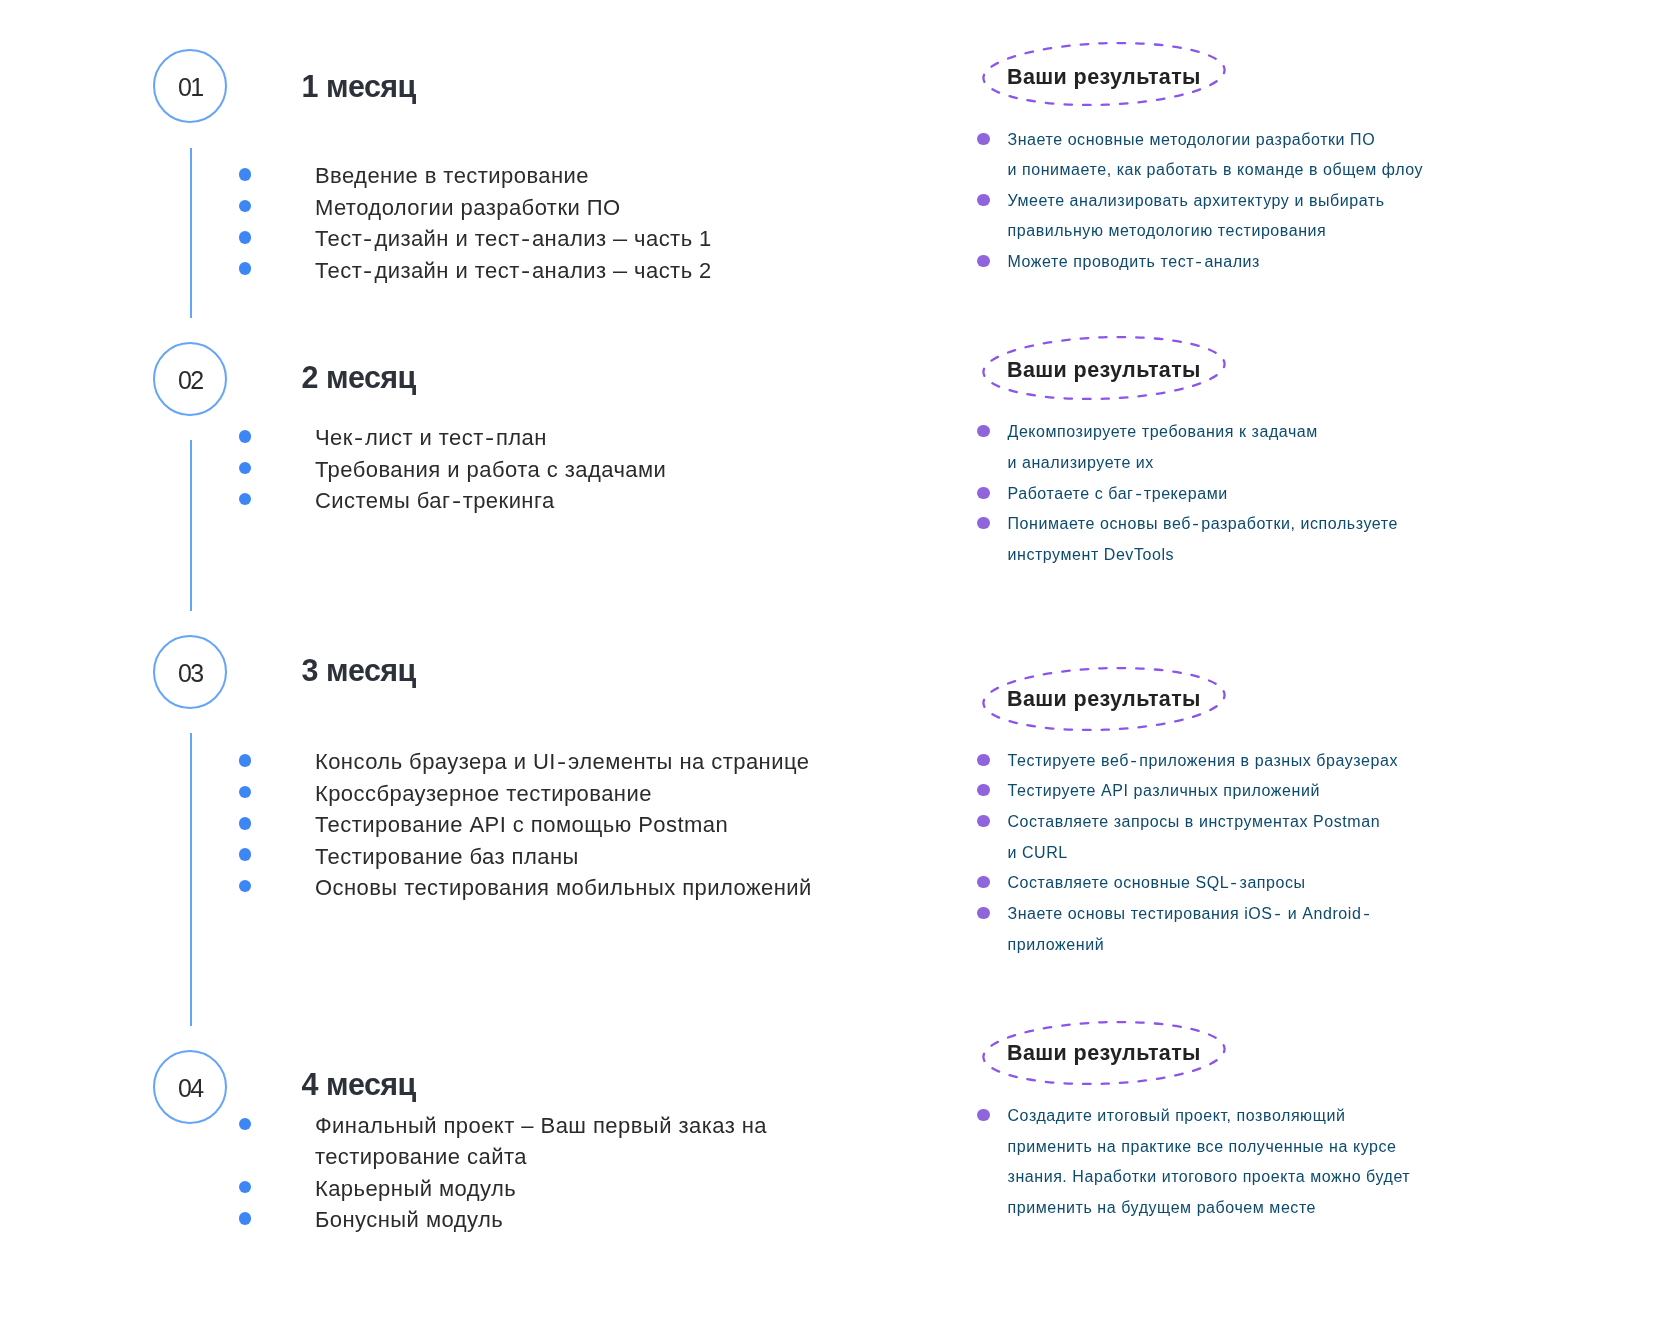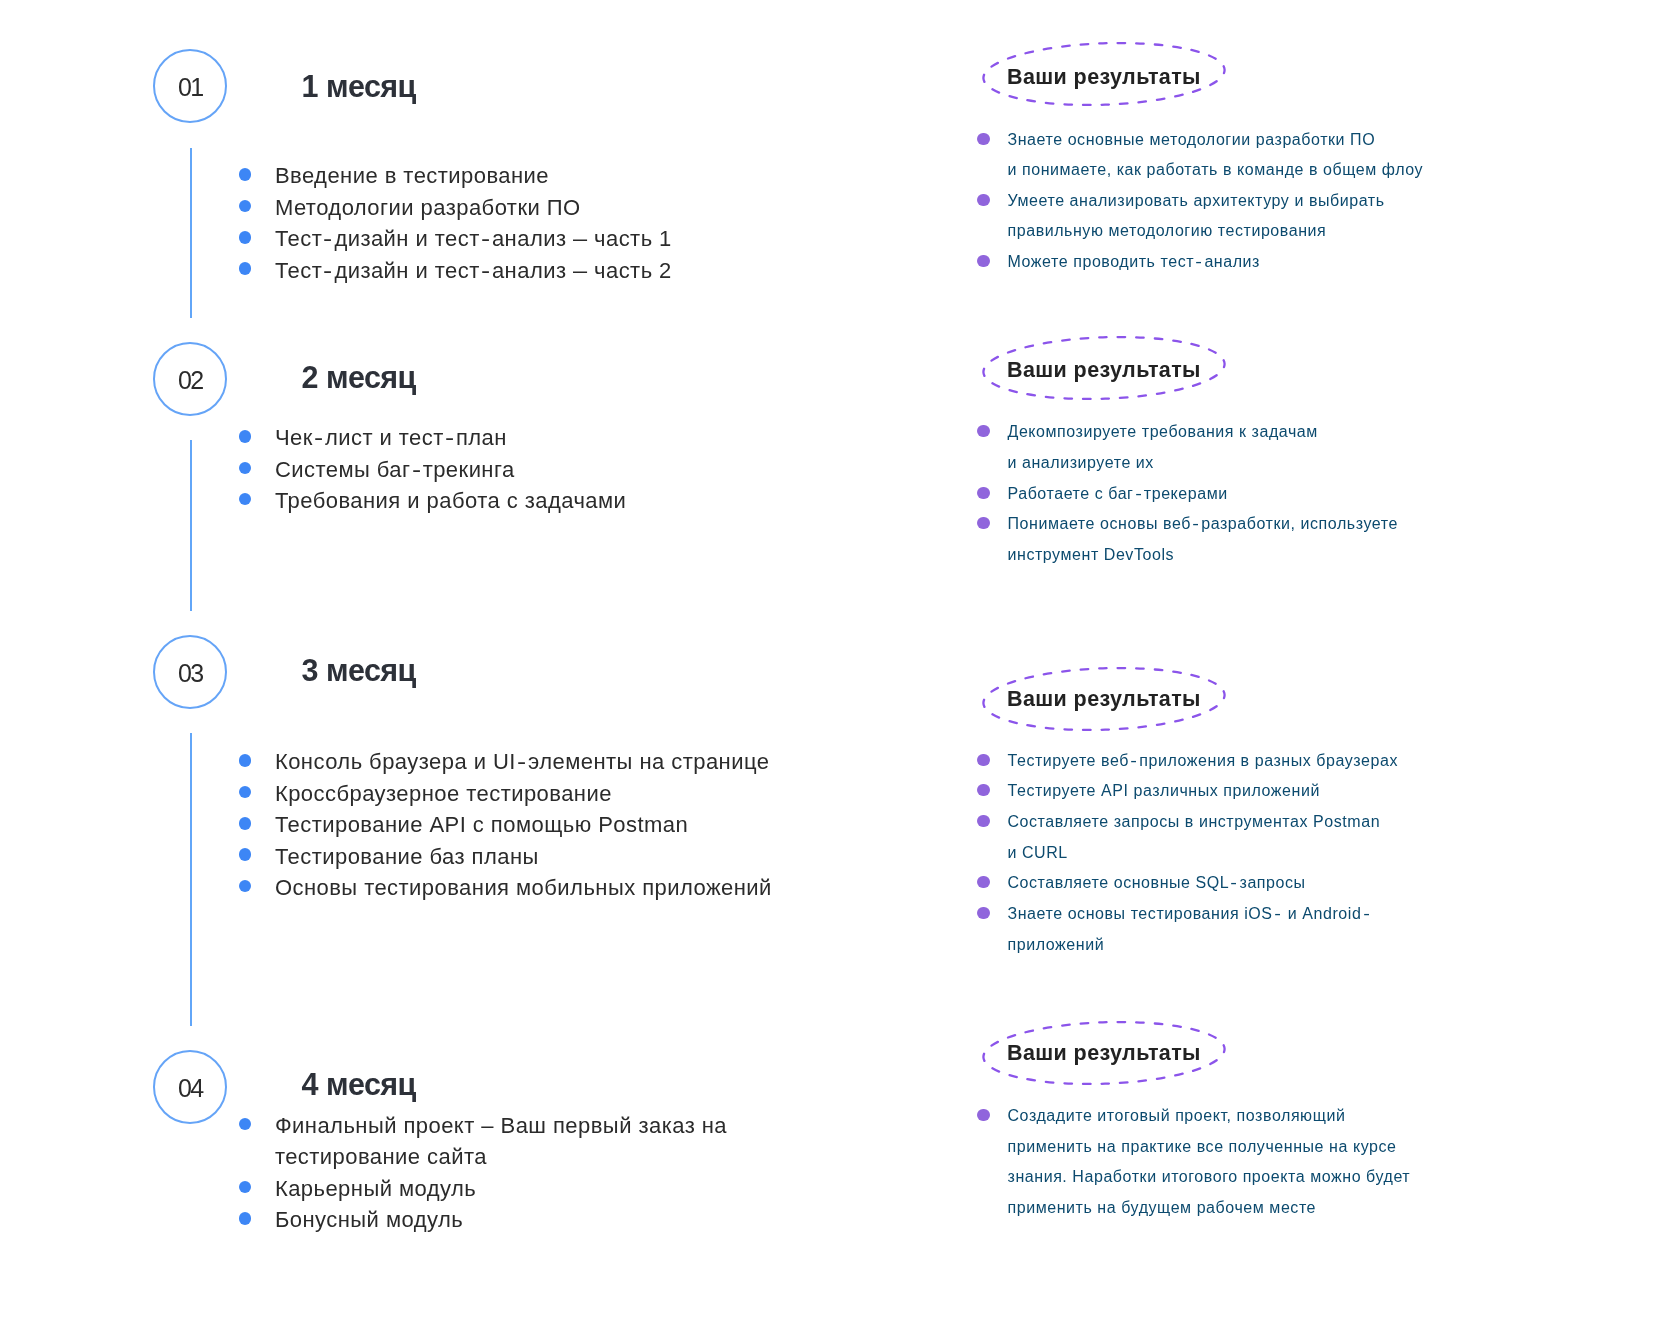--- a/index.html
+++ b/index.html
@@ -17,21 +17,21 @@
                  font-weight:400;position:relative;left:0.1px;top:1.6px;}
 
   .tl-line{position:absolute;left:189.7px;width:2.3px;background:#62a6f8;}
 
   .tl-title{position:absolute;left:274.6px;font-size:30.5px;line-height:30px;font-weight:700;
             color:#2d3139;letter-spacing:-0.55px;white-space:nowrap;margin-left:27px;}
 
   .tl-list{position:absolute;left:237.3px;margin:0;padding:0;list-style:none;}
   .tl-list li{position:relative;padding-left:37.6px;font-size:22px;line-height:31.4px;
               color:#2b2b2b;letter-spacing:0.45px;white-space:nowrap;}
-  .tl-list li b{font-weight:400;display:block;}
+  .tl-list li b{font-weight:400;display:block;margin-left:40px;}
   .tl-list li:before{content:"";position:absolute;left:1.5px;top:7.95px;
                      width:12.5px;height:12.5px;border-radius:50%;background:#3d86f5;}
 
   
   .rs-badge{position:absolute;left:982px;width:244px;height:64px;}
   .rs-badge svg{position:absolute;left:-6px;top:-6px;}
   .rs-badge .rs-label{position:absolute;left:25px;top:23.6px;font-size:21.5px;line-height:24px;
                       font-weight:700;color:#222222;
                       letter-spacing:0.4px;white-space:nowrap;}
 
@@ -77,24 +77,24 @@
     <div class="tl-badge" style="top:342.3px">
       <span>02</span>
     </div>
     <div class="tl-line" style="top:440px;height:171px"></div>
     <div class="tl-title" style="top:361.9px">2 месяц</div>
     <ul class="tl-list" style="top:422.2px">
       <li>
           <b>Чек<span class="hy">-</span>лист и тест<span class="hy">-</span>план</b>
         </li>
       <li>
+          <b>Требования и работа с задачами</b>
+        </li>
+      <li>
           <b>Системы баг<span class="hy">-</span>трекинга</b>
-        </li>
-      <li>
-          <b>Требования и работа с задачами</b>
         </li>
     </ul>
   </div>
 
   <div>
     <div class="tl-badge" style="top:635.4px">
       <span>03</span>
     </div>
     <div class="tl-line" style="top:733px;height:293px"></div>
     <div class="tl-title" style="top:655.1px">3 месяц</div>

